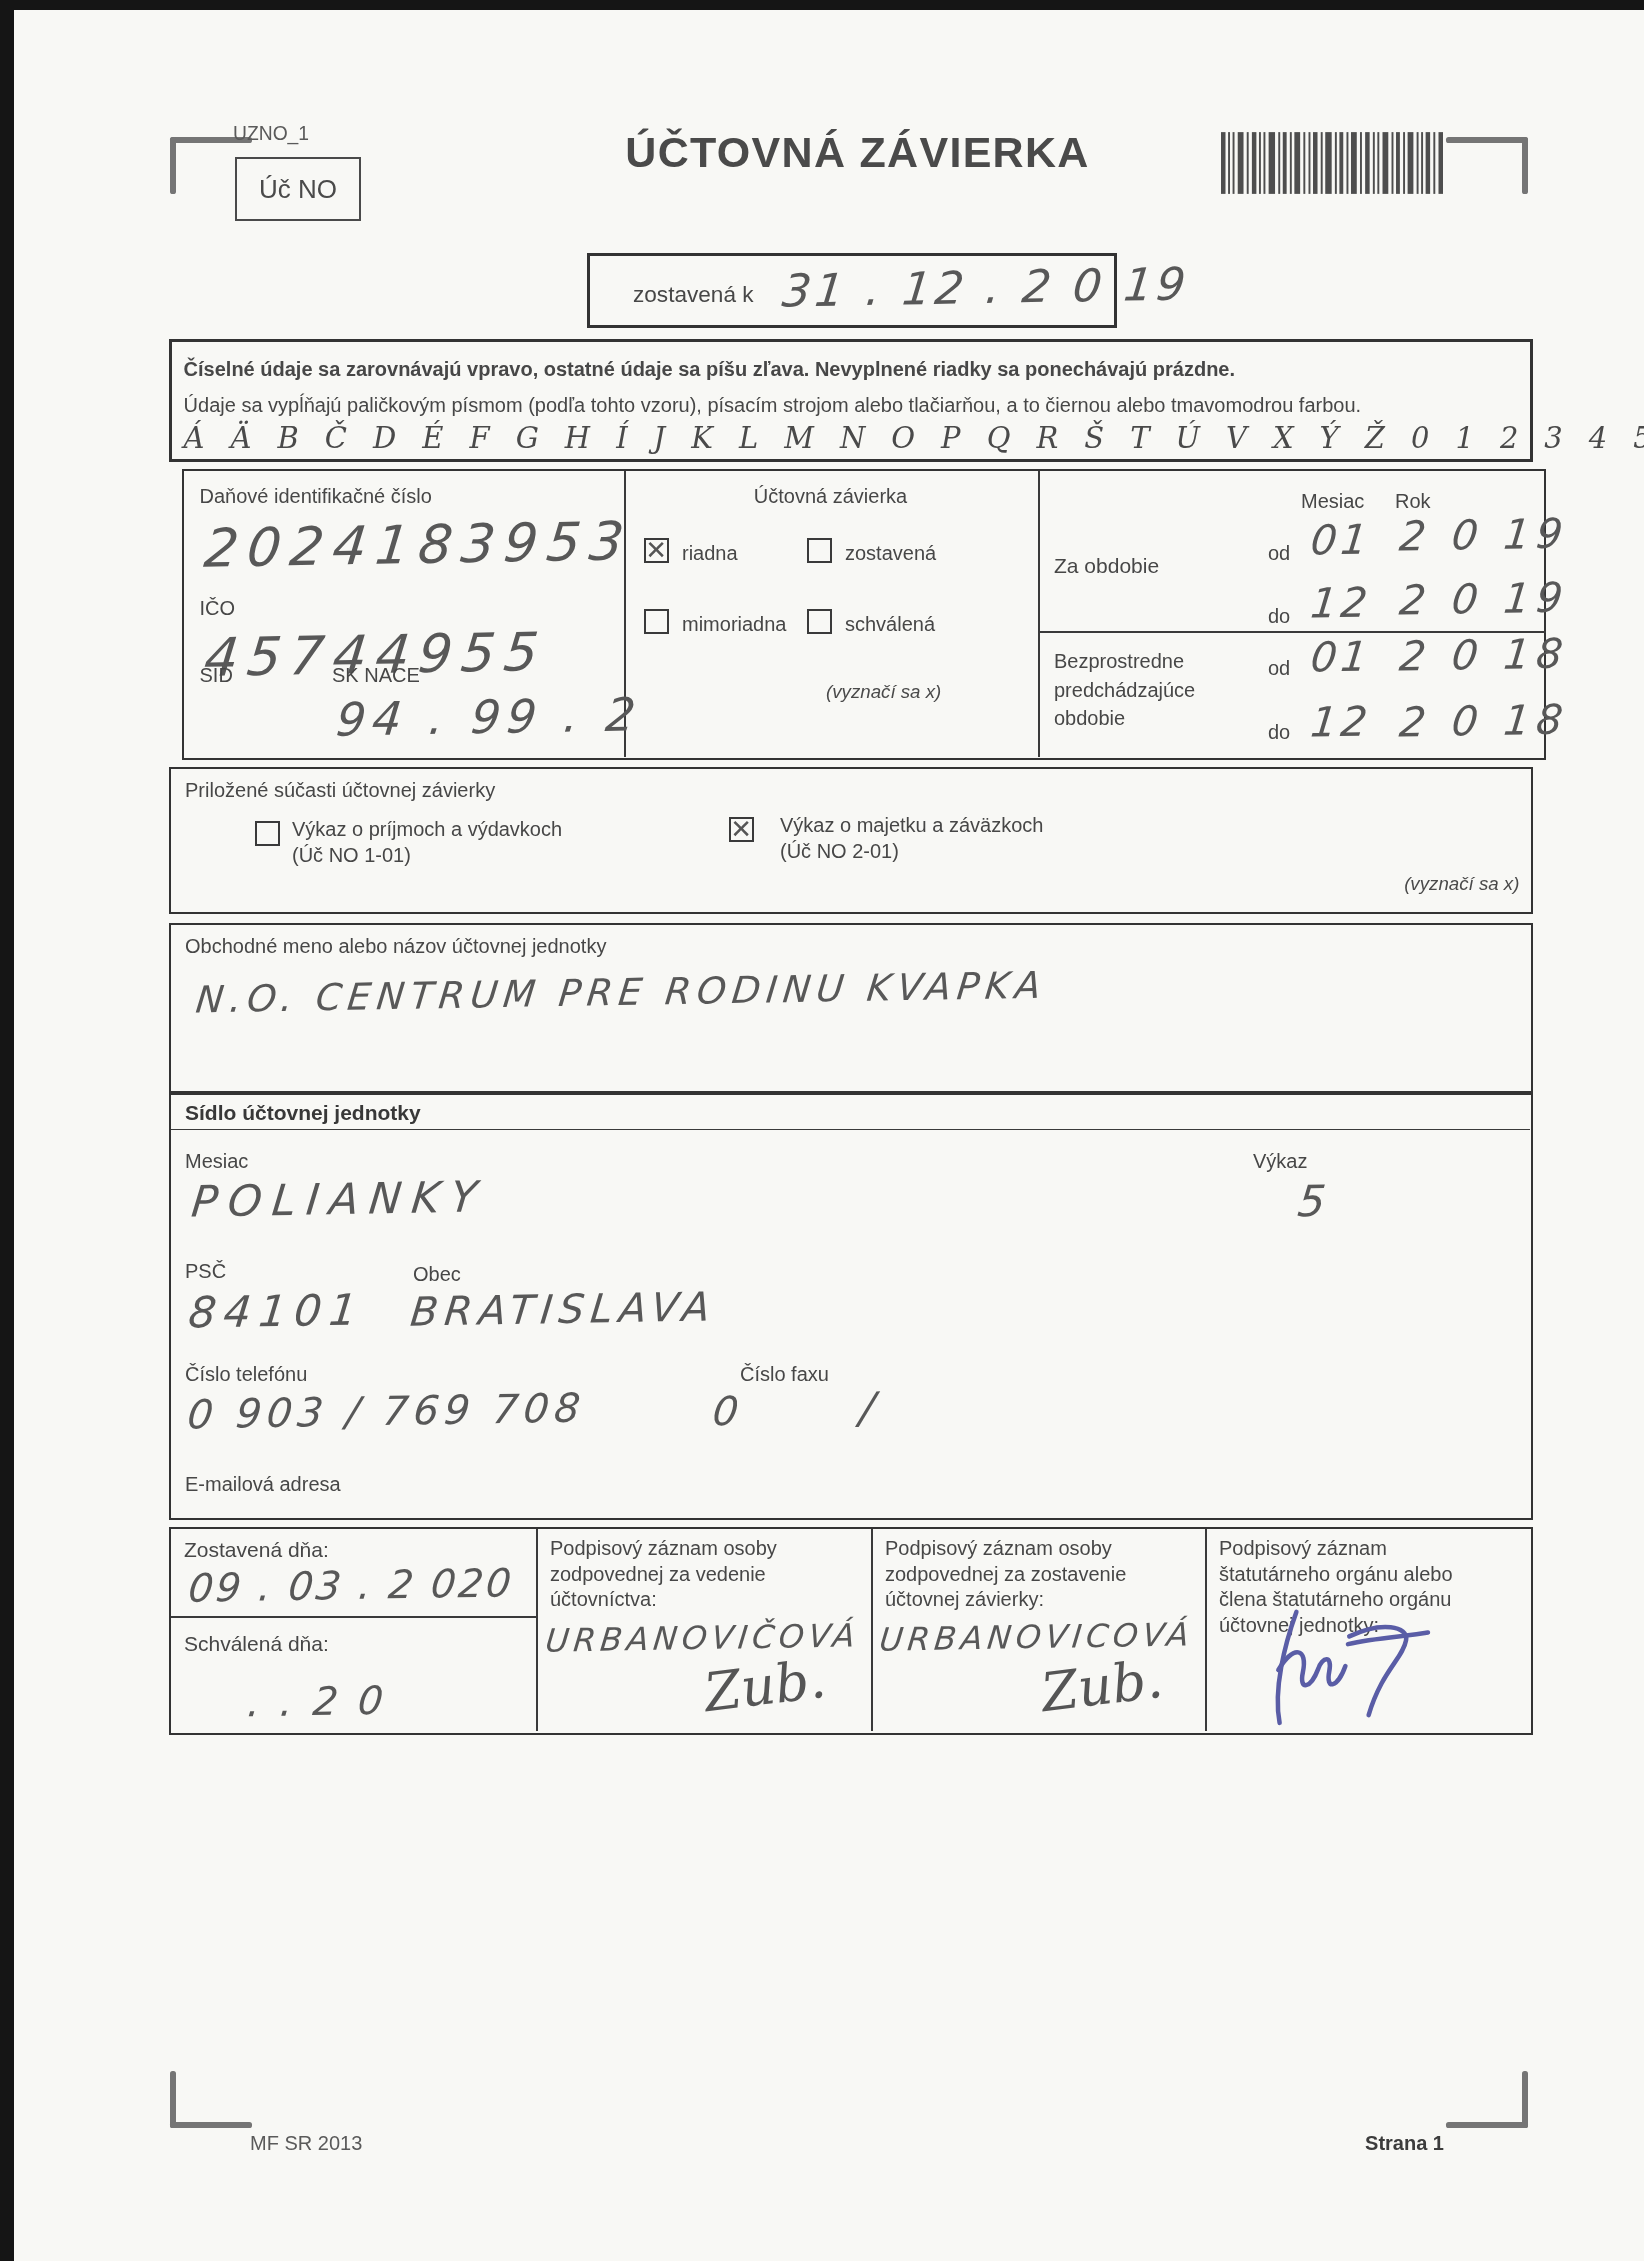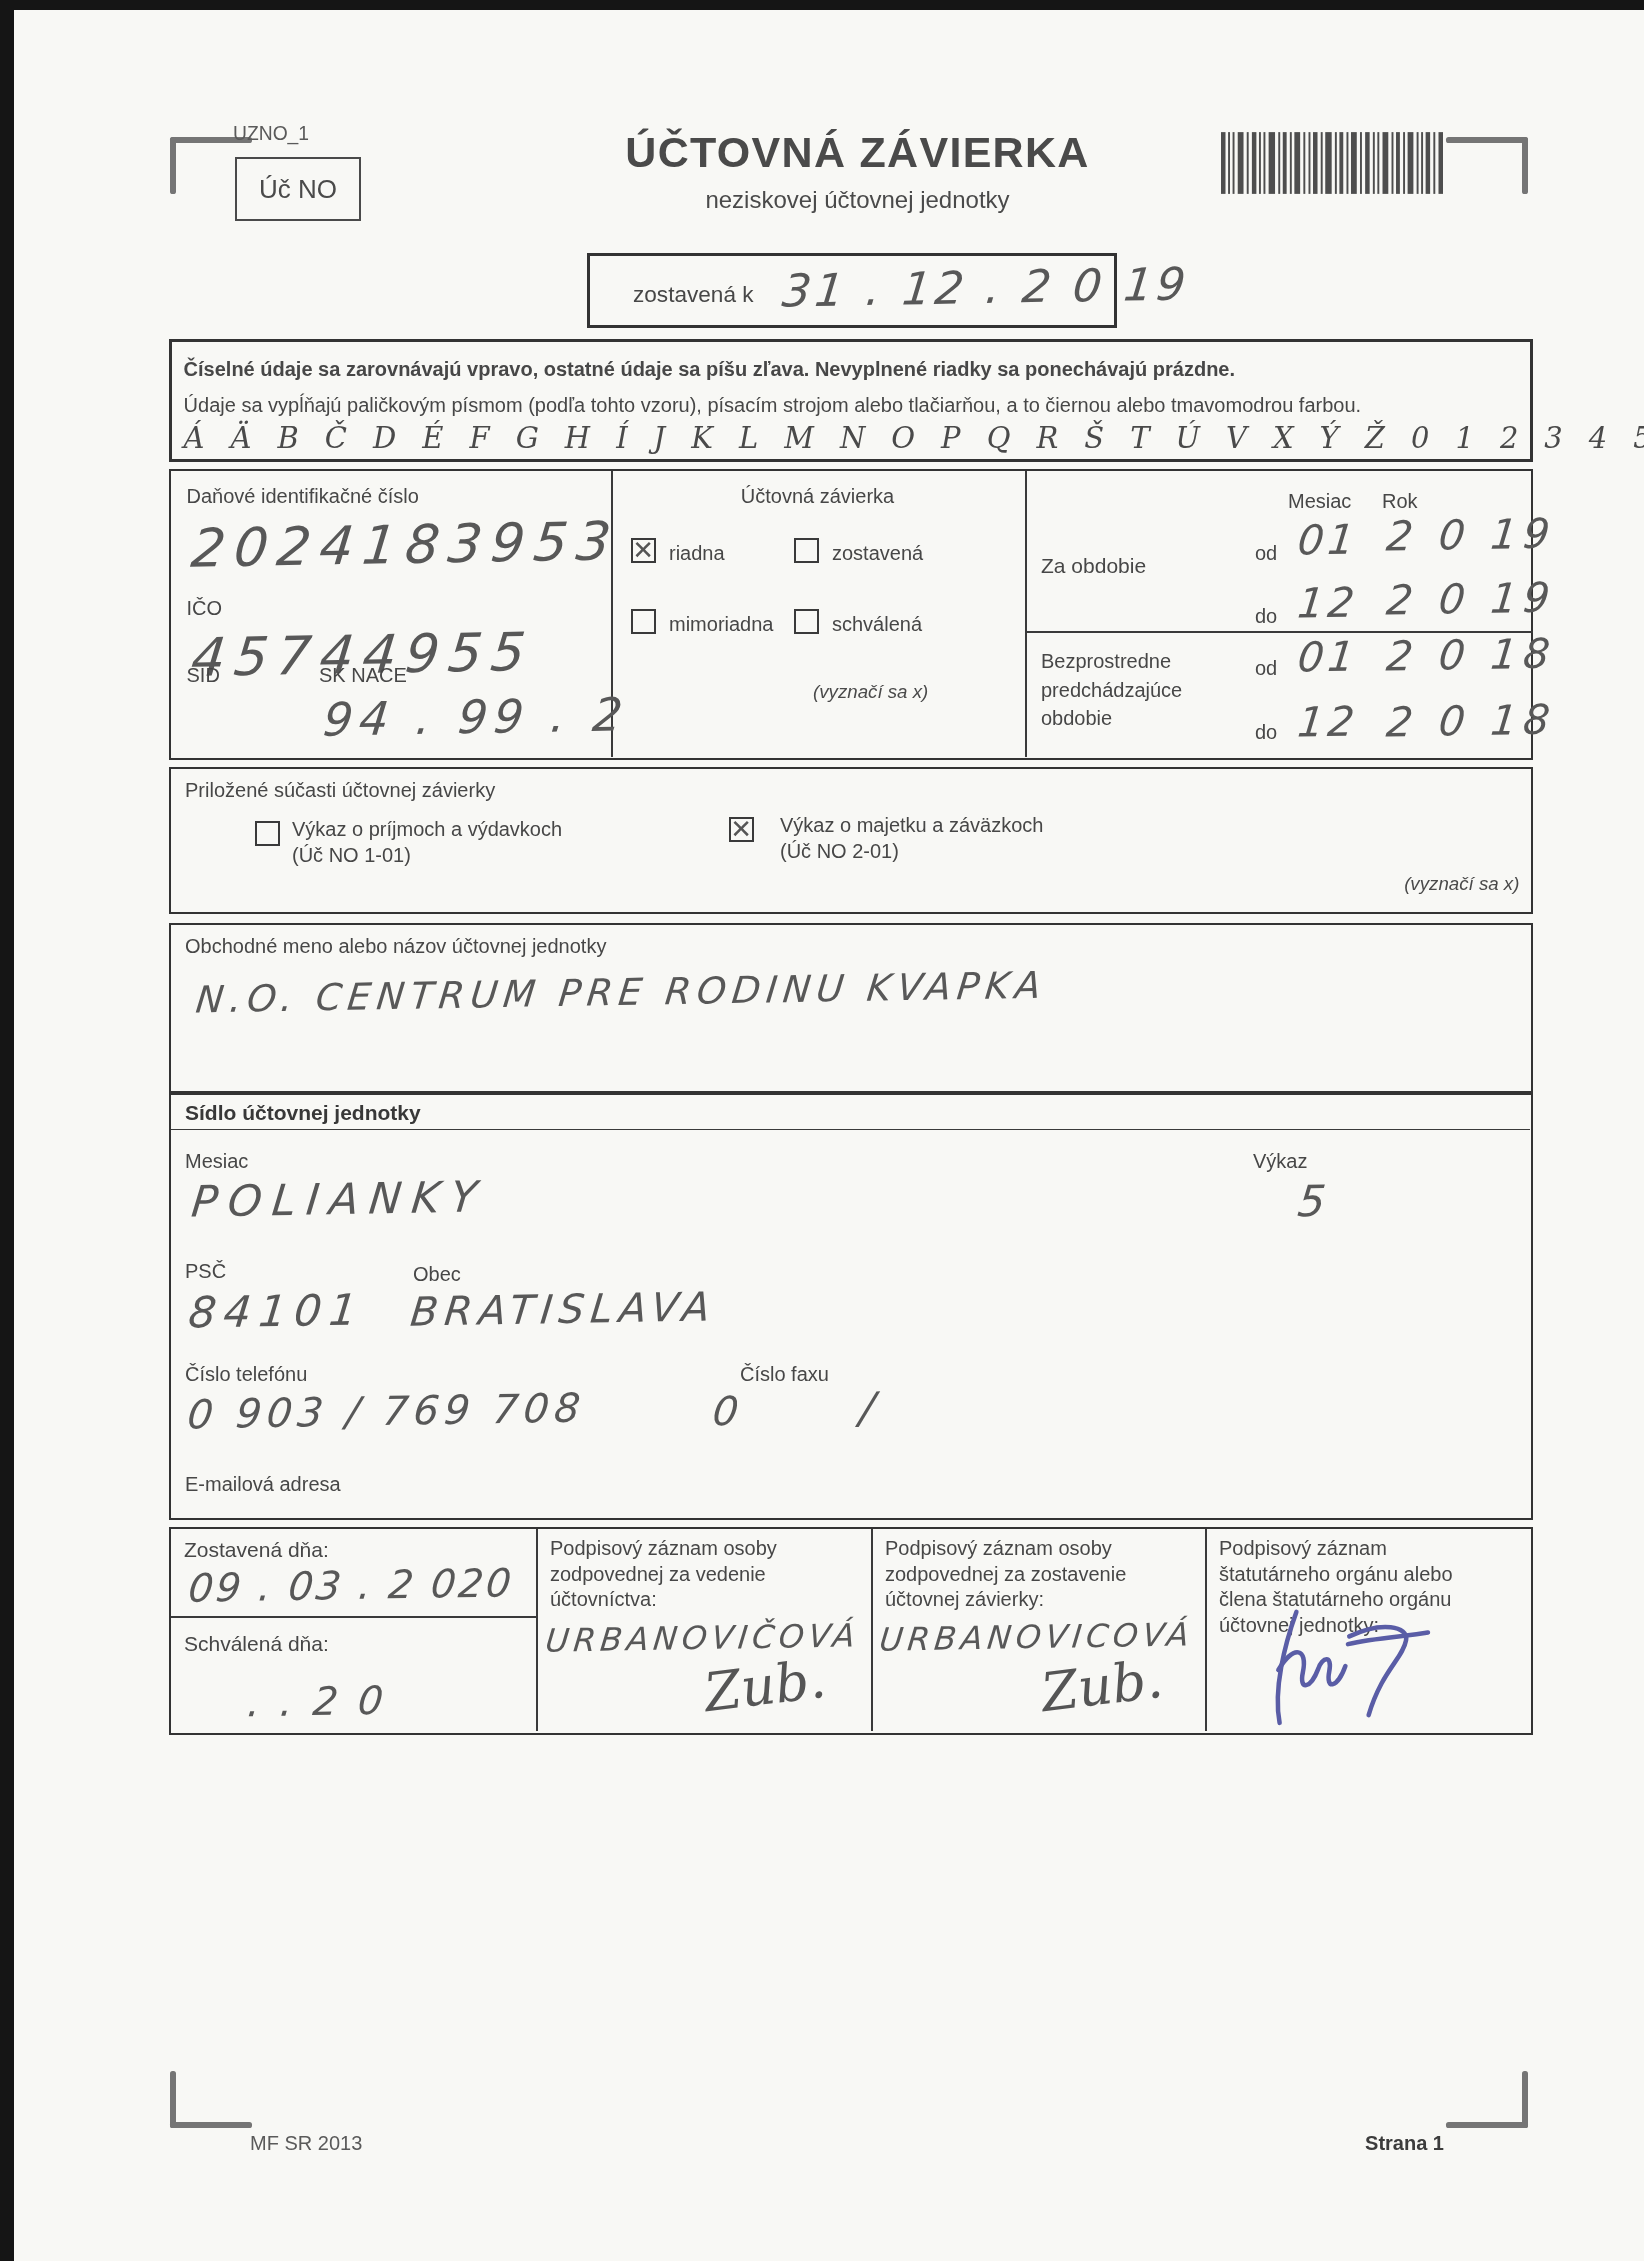--- a/index.html
+++ b/index.html
@@ -44,21 +44,20 @@
   <div class="corner" style="left:1522px;top:2071px;width:5.8px;height:57px;"></div>
   <div class="corner" style="left:1446px;top:2122px;width:82px;height:5.8px;"></div>
 
   <div class="lbl" style="left:233px;top:123px;font-size:19.3px;color:#5a5a5a;">UZNO_1</div>
   <div class="box" style="left:235px;top:157px;width:126px;height:64px;border-color:#4a4a4a;">
     <div style="width:100%;height:100%;display:flex;align-items:center;justify-content:center;font-size:26px;color:#4a4a4a;">Úč NO</div>
   </div>
 
   <div class="abs" style="left:516px;top:128px;width:683px;text-align:center;">
     <div class="title">ÚČTOVNÁ ZÁVIERKA</div>
-    <div class="sub" style="margin-top:9px;">neziskovej účtovnej jednotky</div>
   </div>
 
   <svg class="abs" style="left:1221px;top:132px;" width="222" height="62" viewBox="0 0 345 96">
     <g fill="#4e4e4e">
       <rect x="0" y="0" width="7" height="96"></rect>
         <rect x="11" y="0" width="3" height="96"></rect>
       <rect x="18" y="0" width="3" height="96"></rect>
         <rect x="26" y="0" width="9" height="96"></rect>
       <rect x="40" y="0" width="3" height="96"></rect>
         <rect x="48" y="0" width="7" height="96"></rect>
@@ -99,21 +98,21 @@
     <div class="lbl" style="left:43px;top:26px;font-size:22.6px;">zostavená k</div>
     <div class="hw" style="left:193px;top:5.2px;font-size:45px;letter-spacing:3.9px;">31 . 12 . 2 0 19</div>
   </div>
 
   <div class="box" style="left:169px;top:339px;width:1364px;height:123px;border-width:3.2px;">
     <div class="lbl lbl-b" style="left:11.6px;top:15.5px;">Číselné údaje sa zarovnávajú vpravo, ostatné údaje sa píšu zľava. Nevyplnené riadky sa ponechávajú prázdne.</div>
     <div class="lbl" style="left:11.6px;top:52px;">Údaje sa vypĺňajú paličkovým písmom (podľa tohto vzoru), písacím strojom alebo tlačiarňou, a to čiernou alebo tmavomodrou farbou.</div>
     <div class="lbl specimen" style="left:11.6px;top:79px;">Á Ä B Č D É F G H Í J K L M N O P Q R Š T Ú V X Ý Ž    0 1 2 3 4 5 6 7 8 9</div>
   </div>
 
-  <div class="box" style="left:169px;top:469px;width:1364px;height:291px;">
+  <div class="box" style="left:182px;top:469px;width:1364px;height:291px;">
     <div class="vline" style="left:440px;top:0;height:286px;"></div>
     <div class="vline" style="left:854px;top:0;height:286px;"></div>
     <div class="hline" style="left:854px;top:160px;width:508px;"></div>
 
     <div class="lbl" style="left:15.5px;top:14px;">Daňové identifikačné číslo</div>
     <div class="hw" style="left:20.6px;top:43px;font-size:53px;letter-spacing:9px;">2024183953</div>
     <div class="lbl" style="left:15.5px;top:126px;">IČO</div>
     <div class="hw" style="left:20.6px;top:153px;font-size:53px;letter-spacing:9px;">45744955</div>
     <div class="lbl" style="left:15.5px;top:193px;">SID</div>
     <div class="lbl" style="left:148px;top:193px;">SK NACE</div>

